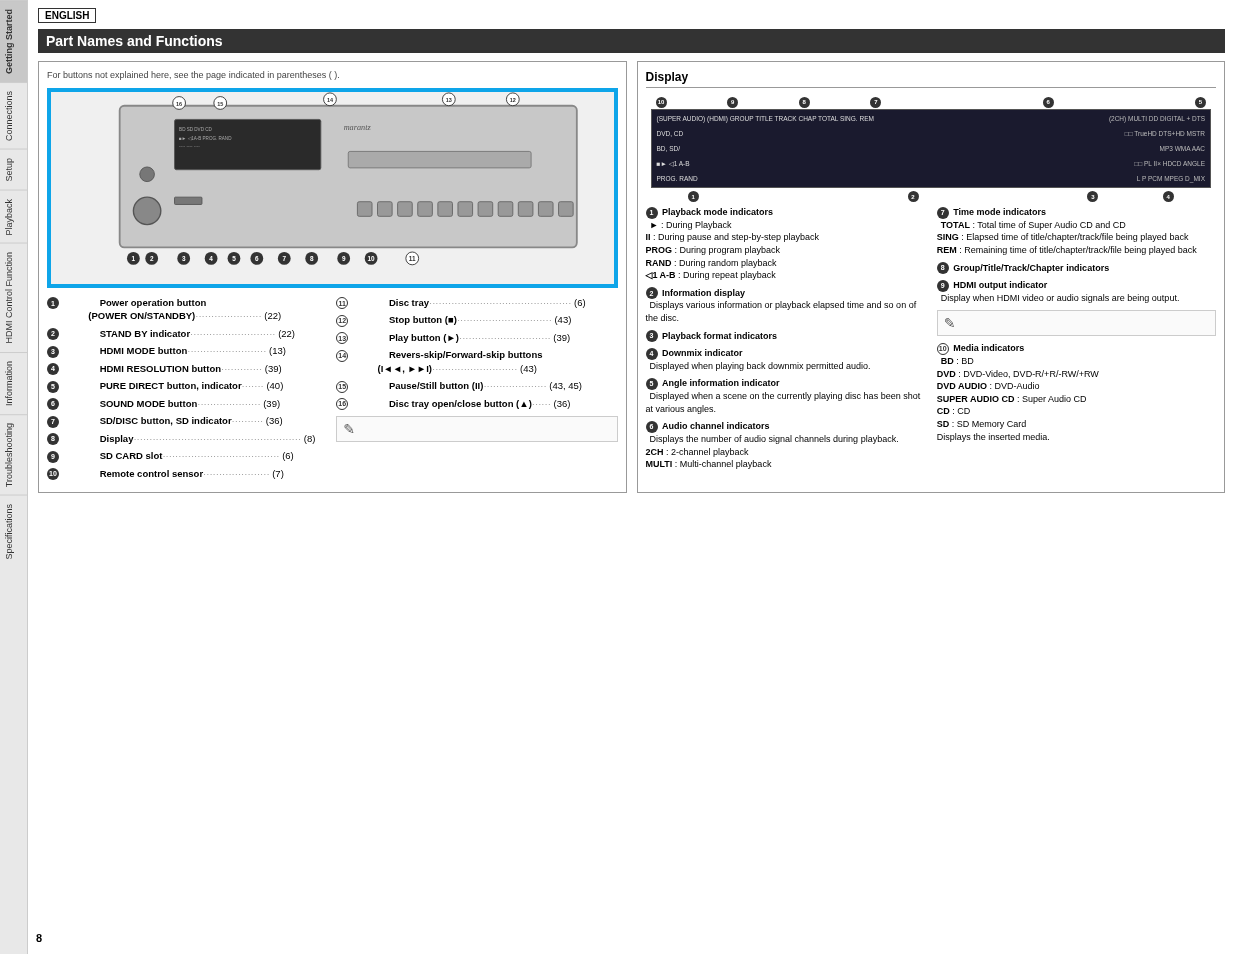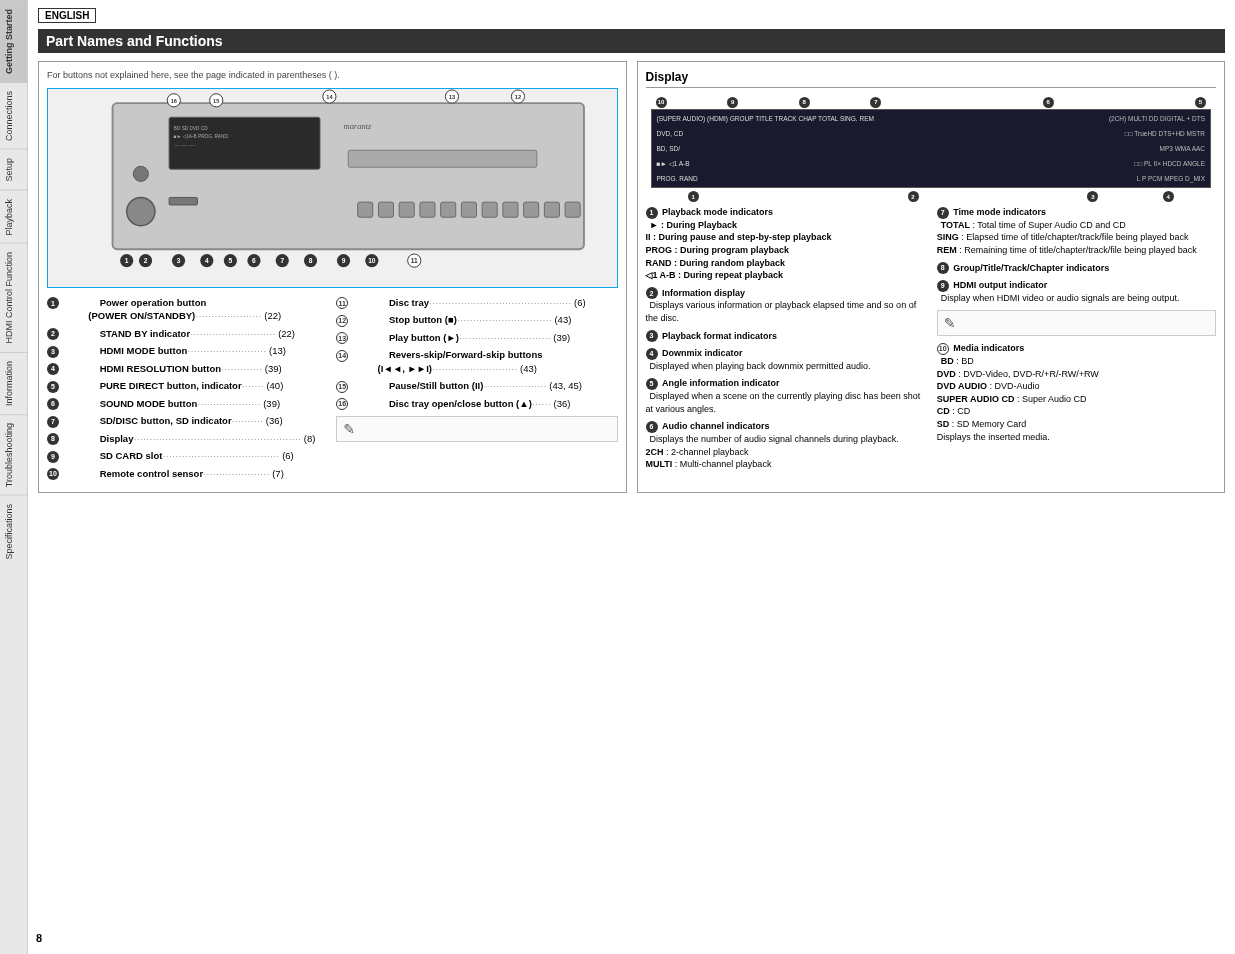--- a/index.html
+++ b/index.html
@@ -77,21 +77,21 @@
       padding-bottom: 3px;
     }
     .subtitle {
       font-size: 9px;
       color: #444;
       margin-bottom: 8px;
     }
     .device-image-area {
       position: relative;
       background: #f0f0f0;
-      border: 1px solid #0ea5e9;
+      border: 4px solid #0ea5e9;
       height: 200px;
       margin-bottom: 8px;
       display: flex;
       align-items: center;
       justify-content: center;
       overflow: hidden;
       padding-left: 32px;
     }
     .callout-circle {
       display: inline-flex;
@@ -445,21 +445,21 @@
           <span><span class="callout-circle" style="width:11px;height:11px;font-size:6px;">4</span></span>
         </div>
       </div>
 
       <div class="desc-cols">
 
         <div class="display-desc-col">
           <div class="desc-item">
             <span class="num">1</span>
             <b>Playback mode indicators</b><br>
-            <span style="padding-left:4px;font-weight:bold;">► : During Playback<br>
+            <span style="padding-left:4px;">► : During Playback<br>
             <b>II</b> : During pause and step-by-step playback<br>
             <b>PROG</b> : During program playback<br>
             <b>RAND</b> : During random playback<br>
             <b>◁1 A-B</b> : During repeat playback</span>
           </div>
           <div class="desc-item">
             <span class="num">2</span>
             <b>Information display</b><br>
             <span style="padding-left:4px;">Displays various information or playback elapsed time and so on of the disc.</span>
           </div>

